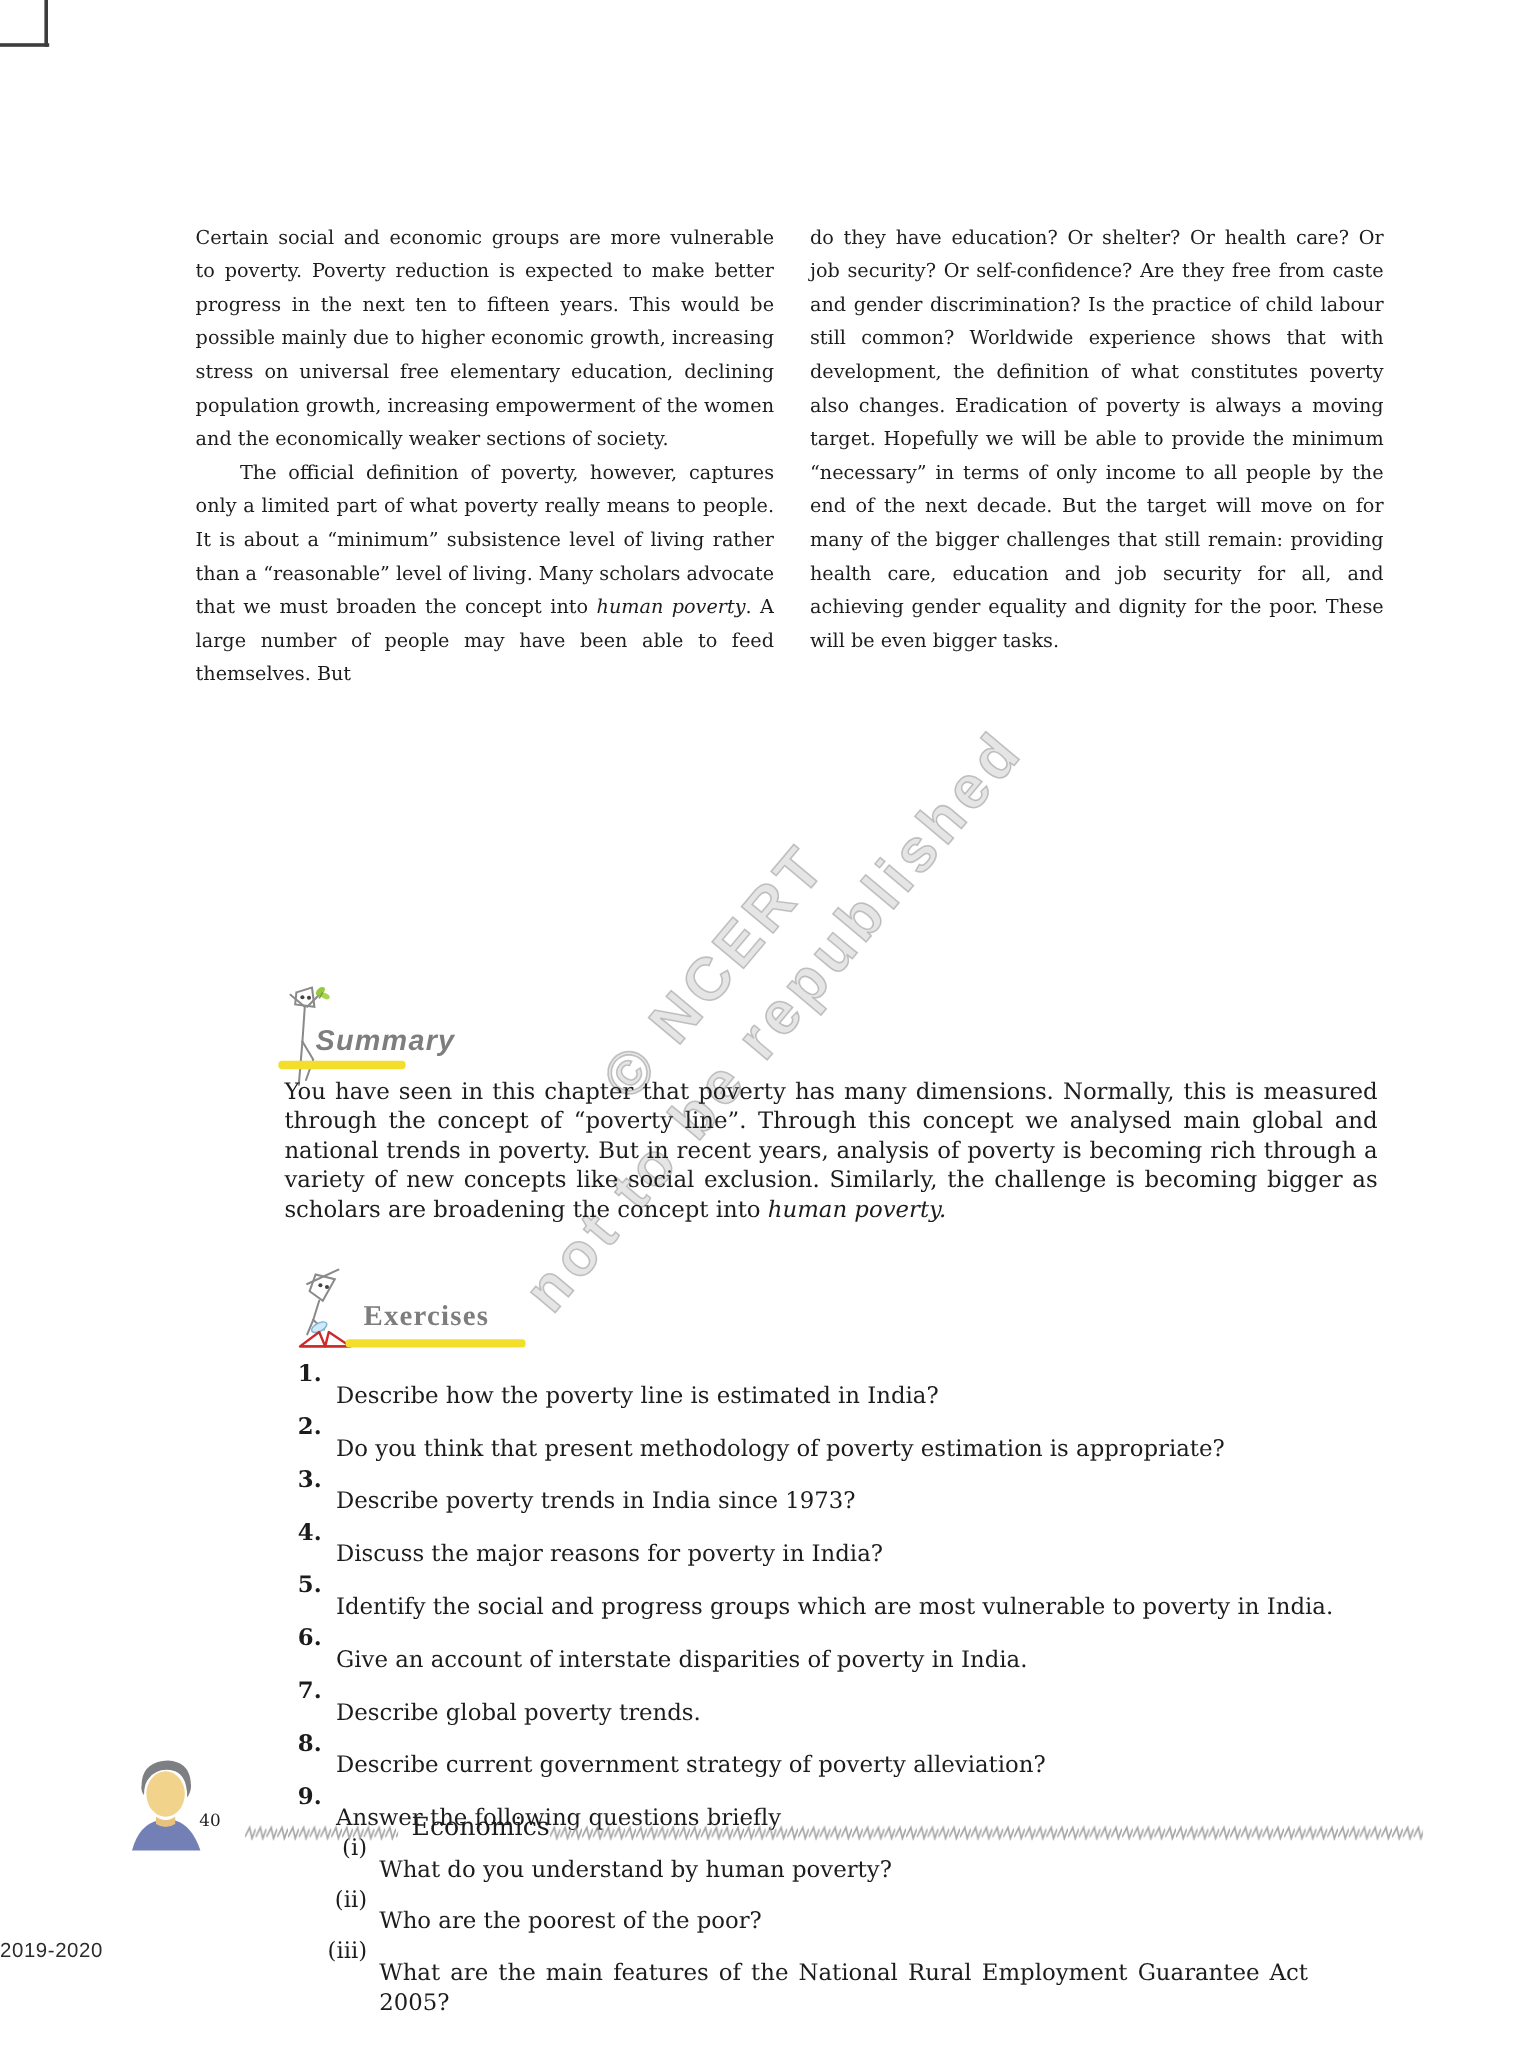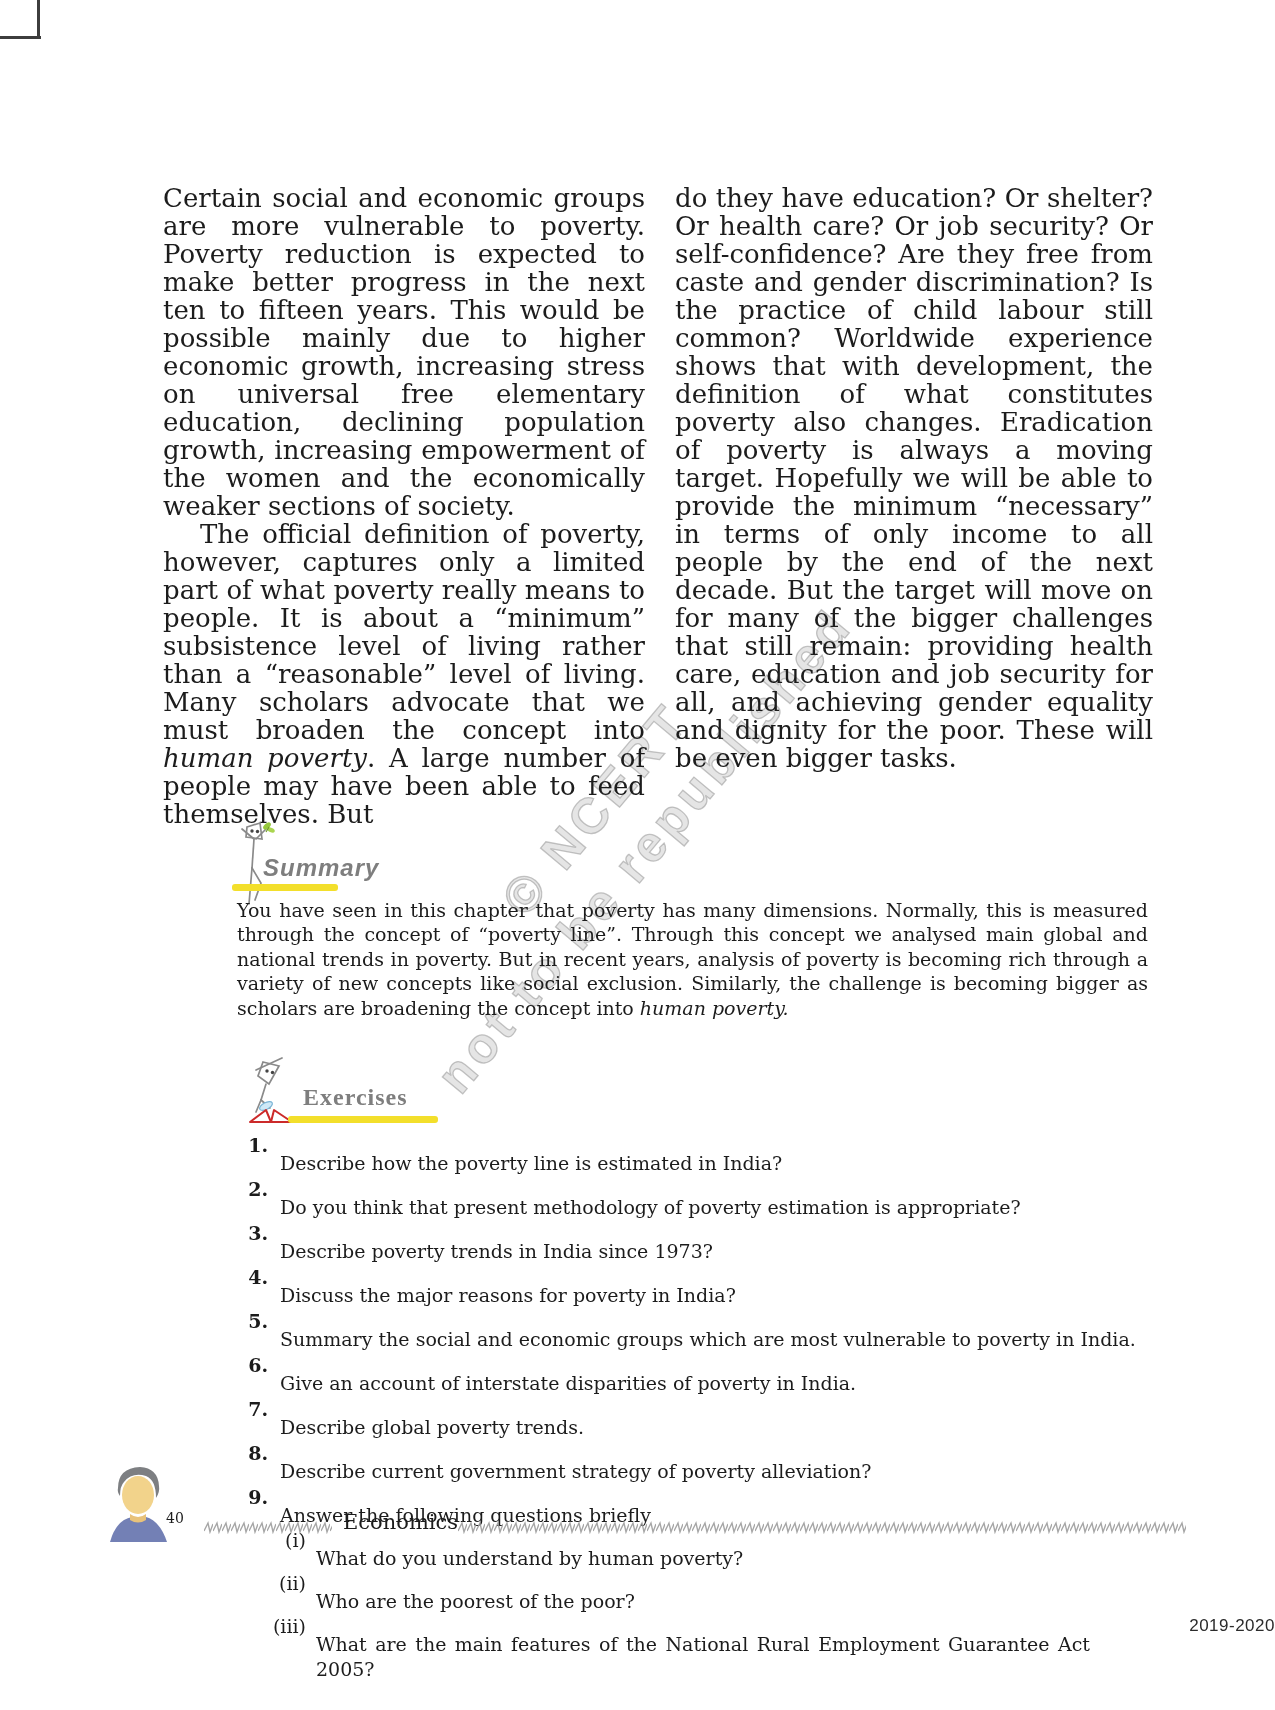--- a/index.html
+++ b/index.html
@@ -19,21 +19,21 @@
     font-size:50px; line-height:64px; letter-spacing:5px; text-align:center;
     color:rgba(160,160,160,0.28);
     -webkit-text-stroke:1.3px rgba(150,150,150,0.55);
     white-space:nowrap; pointer-events:none;
   }
 
   
   .columns {
     position:absolute; left:163px; top:184px; width:990px;
     display:flex; gap:30px;
-    font-size:26px; line-height:28px; text-align:justify;
+    font-size:16px; line-height:28px; text-align:justify;
   }
   .col-left  { width:482px; }
   .col-right { width:478px; }
   .columns p { margin:0; }
   .para-indent { text-indent:37px; }
   .italic { font-style:italic; }
 
   
   .sec-heading {
     position:absolute; font-family:"Liberation Sans", sans-serif;
@@ -55,21 +55,21 @@
   .ex-row.sub .num { width:56px; font-weight:normal; }
   .ex-row.sub .txt { margin-left:10px; padding-right:60px; }
 
   
   .pagenum   { position:absolute; left:166px; top:1510px; font-size:14px; }
   .booktitle { position:absolute; left:343px; top:1510px; font-size:21px; }
   .squig { position:absolute; top:1520px; height:14px; opacity:0.85; }
   .squig1 { left:204px; width:128px; }
   .squig2 { left:458px; width:728px; }
   .year {
-    position:absolute; left:0; top:1616px; width:1275px; text-align:right;
+    position:absolute; left:0; top:1616px; width:1275px; text-align:left;
     font-family:"Liberation Sans", sans-serif; font-size:17px; color:#2b2b2b; letter-spacing:0.5px;
   }
 
   .icon-abs { position:absolute; }
 </style>
 </head>
 <body>
 
 <div class="page">
 
@@ -146,21 +146,21 @@
     <div class="ex-row">
         <span class="num">3.</span>
         <span class="txt">Describe poverty trends in India since 1973?</span>
       </div>
     <div class="ex-row">
         <span class="num">4.</span>
         <span class="txt">Discuss the major reasons for poverty in India?</span>
       </div>
     <div class="ex-row">
         <span class="num">5.</span>
-        <span class="txt">Summary the social and economic groups which are most vulnerable to poverty in India.</span>
+        <span class="txt">Identify the social and progress groups which are most vulnerable to poverty in India.</span>
       </div>
     <div class="ex-row">
         <span class="num">6.</span>
         <span class="txt">Give an account of interstate disparities of poverty in India.</span>
       </div>
     <div class="ex-row">
         <span class="num">7.</span>
         <span class="txt">Describe global poverty trends.</span>
       </div>
     <div class="ex-row">

